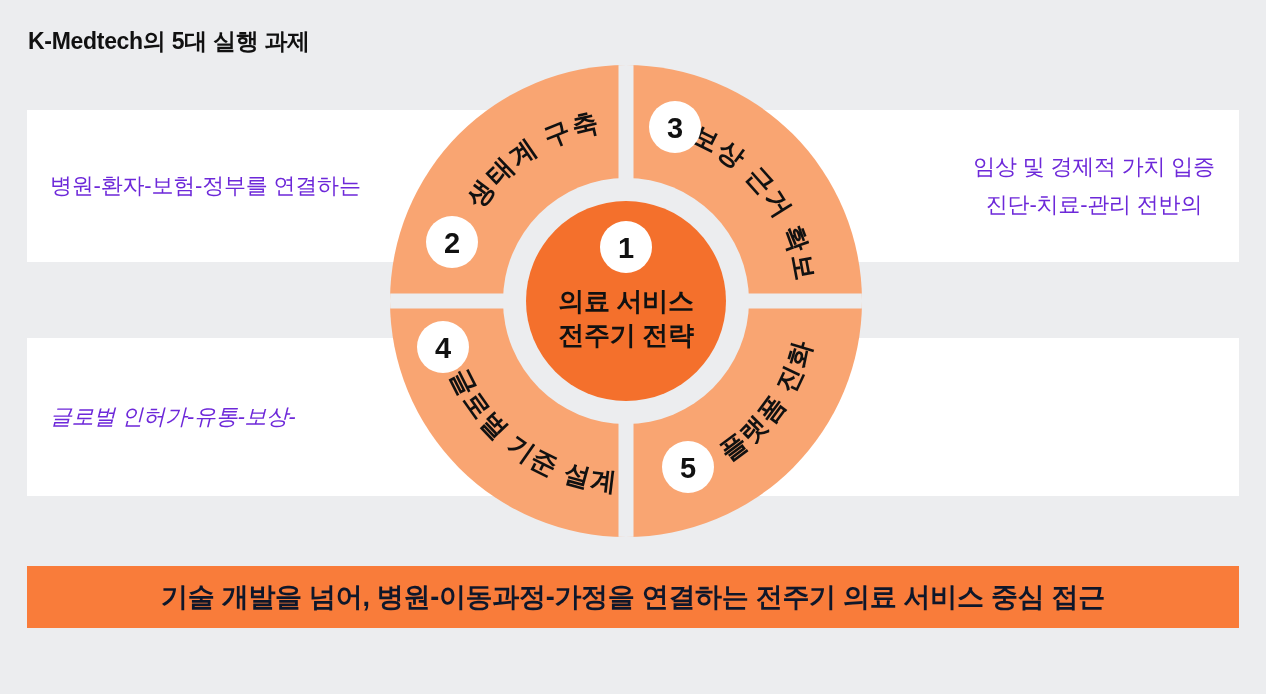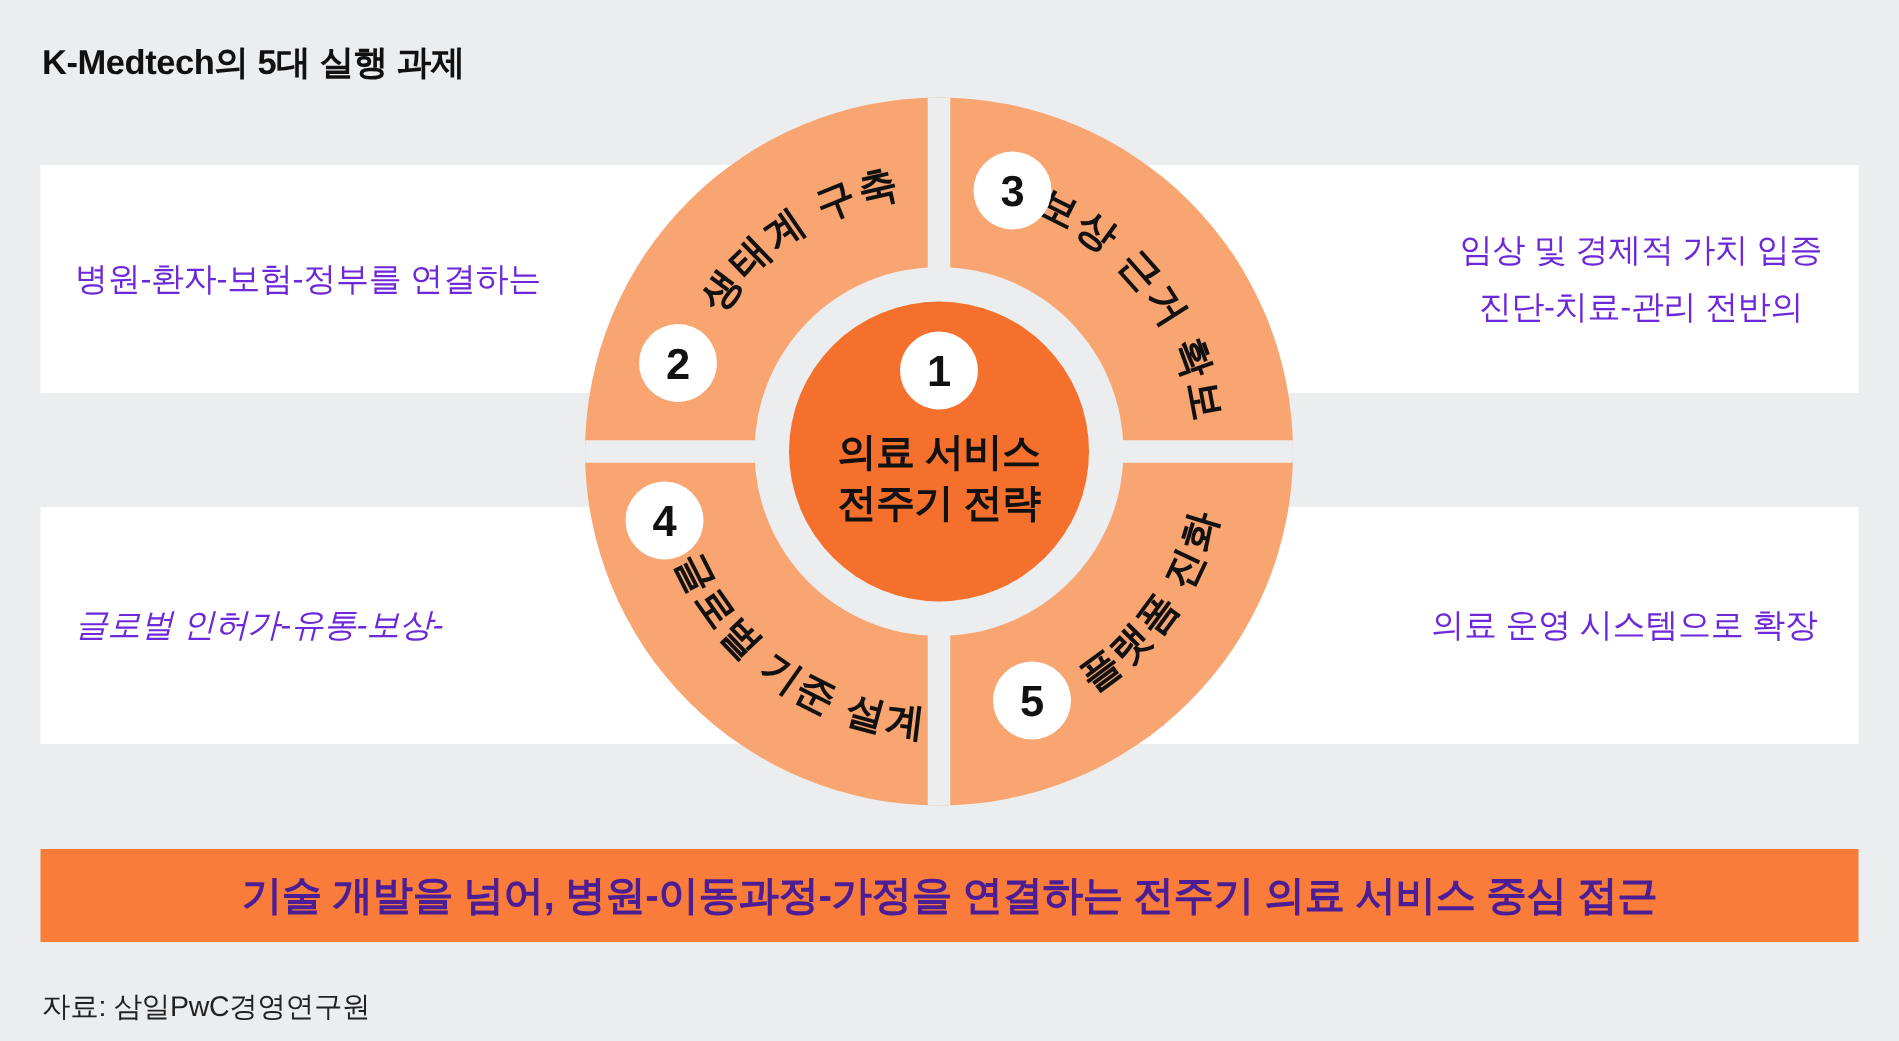--- a/index.html
+++ b/index.html
@@ -84,21 +84,21 @@
     left: 27px;
     top: 566px;
     width: 1212px;
     height: 62px;
     background: #F97C3A;
     display: flex;
     align-items: center;
     justify-content: center;
     font-size: 27px;
     font-weight: 700;
-    color: #4c1d95;
+    color: #0f172a;
     letter-spacing: -0.3px;
     white-space: nowrap;
   }
   .source {
     position: absolute;
     left: 28px;
     top: 658px;
     font-size: 19px;
     color: #222;
     letter-spacing: -0.2px;
@@ -121,21 +121,20 @@
   <div class="callout right tr">
     <span>임상 및 경제적 가치 입증</span>
     <span>진단-치료-관리 전반의</span>
   </div>
 
   <div class="callout left bl">
     <span>글로벌 인허가-유통-보상-</span>
   </div>
 
   <div class="callout right br">
-    <span>의료 운영 시스템으로 확장</span>
   </div>
 
   <svg class="wheel" width="476" height="476" viewBox="0 0 476 476" xmlns="http://www.w3.org/2000/svg">
     <defs>
       <clipPath id="donutClip">
           <circle cx="238" cy="238" r="236"></circle>
         </clipPath>
       <path id="arcQ2" d="M 83.4,162.6 A 172,172 0 0 1 232.0,66.1" fill="none"></path>
       <path id="arcQ3" d="M 302.4,78.5 A 172,172 0 0 1 409.1,220.0" fill="none"></path>
       <path id="arcQ4" d="M 64.4,315.3 A 190,190 0 0 0 224.7,427.5" fill="none"></path>
@@ -184,15 +183,14 @@
     <text class="badge-num" x="300" y="414.5">5</text>
 
     <text class="core-label" x="238" y="247">의료 서비스</text>
     <text class="core-label" x="238" y="281">전주기 전략</text>
   </svg>
 
   <div class="banner">
     <span>기술 개발을 넘어, 병원-이동과정-가정을 연결하는 전주기 의료 서비스 중심 접근</span>
   </div>
 
-  <div class="source">자료: 삼일PwC경영연구원</div>
 
 </div>
 
 </body></html>

